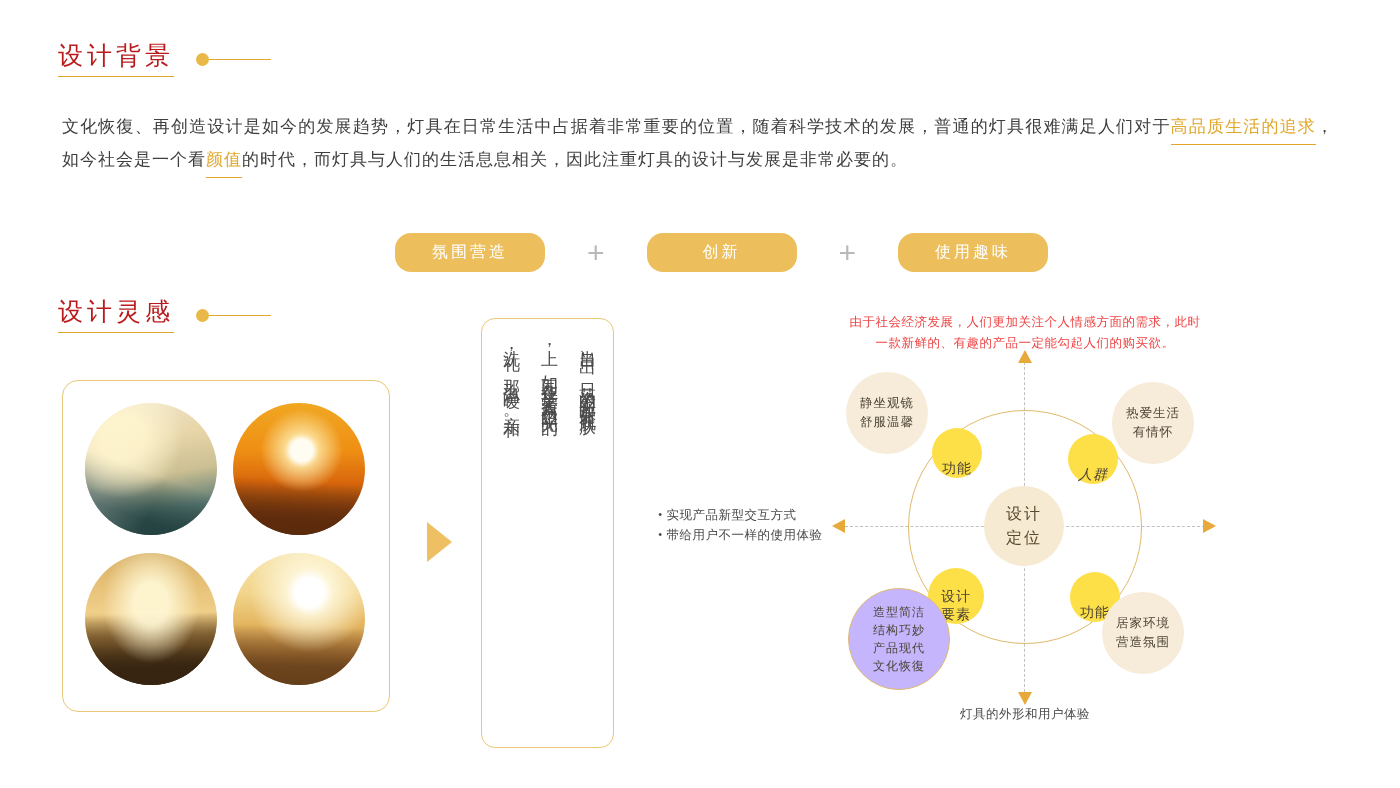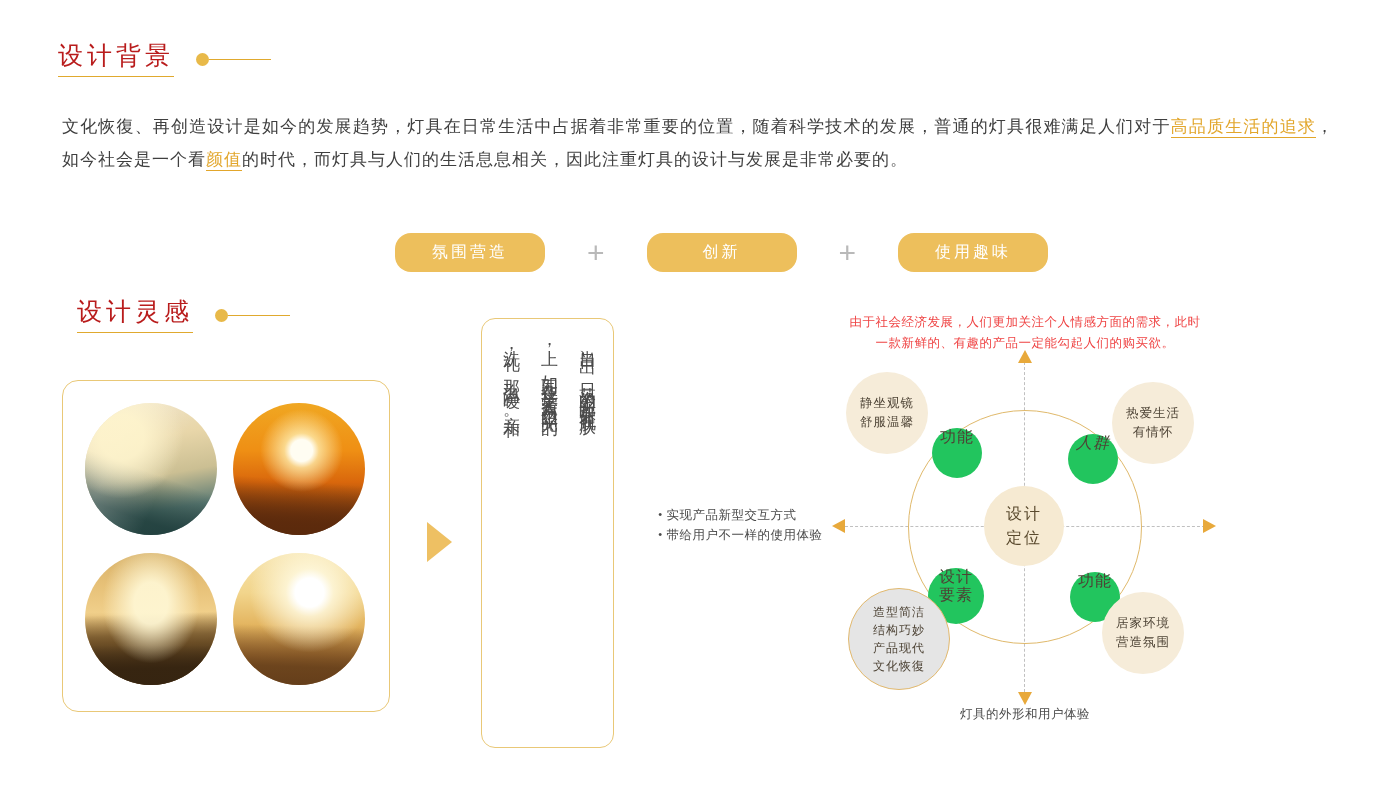--- a/index.html
+++ b/index.html
@@ -40,38 +40,38 @@
     flex: none;
   }
   .section-head .rule {
     width: 62px;
     height: 1.5px;
     background: #e0a92e;
     margin-left: 0px;
   }
 
   #head-bg { left: 58px; top: 42px; }
-  #head-ins { left: 58px; top: 298px; margin-left: 19px; }
+  #head-ins { left: 58px; top: 298px; }
 
   
   #bg-paragraph {
     position: absolute;
     left: 62px;
     top: 110px;
     width: 1272px;
     font-size: 17px;
     line-height: 33px;
     letter-spacing: 1px;
     color: #3f3f3f;
     text-align: justify;
   }
   #bg-paragraph .hl {
     color: #e2a62b;
     border-bottom: 1px solid #e2a62b;
-    padding-bottom: 1px;
+    padding-bottom: 8px;
   }
 
   
   #pill-row {
     position: absolute;
     left: 395px;
     top: 233px;
     display: flex;
     align-items: center;
     gap: 34px;
@@ -238,44 +238,44 @@
     background: #f6ead2;
     display: flex; flex-direction: column;
     align-items: center; justify-content: center;
     font-size: 16px; letter-spacing: 2px; color: #5a4a2e;
     line-height: 24px;
   }
 
   .node {
     position: absolute;
     border-radius: 50%;
-    background: #22c55e;
-    display: flex; align-items: center; justify-content: flex-start;
+    background: #fde047;
+    display: flex; align-items: center; justify-content: flex-end;
     flex-direction: column;
-    font-size: 16px; color: #4d4335; letter-spacing: 1px;
+    font-size: 14px; color: #4d4335; letter-spacing: 1px;
     line-height: 18px; text-align: center;
   }
   #node-gongneng-1 { left: 292px; top: 128px; width: 50px; height: 50px; }
   #node-renqun     { left: 428px; top: 134px; width: 50px; height: 50px; font-style: italic; }
   #node-yaosu      { left: 288px; top: 268px; width: 56px; height: 56px; }
   #node-gongneng-2 { left: 430px; top: 272px; width: 50px; height: 50px; }
 
   .bubble {
     position: absolute;
     border-radius: 50%;
     background: #f6ecd9;
     display: flex; align-items: center; justify-content: center;
     flex-direction: column;
     font-size: 12.5px; color: #4d4335; letter-spacing: 1px;
     line-height: 19px; text-align: center;
   }
   #bub-jingzuo { left: 206px; top: 72px;  width: 82px; height: 82px; }
   #bub-reai    { left: 472px; top: 82px;  width: 82px; height: 82px; }
   #bub-juijia  { left: 462px; top: 292px; width: 82px; height: 82px; }
-  #bub-zaoxing { left: 208px; top: 288px; width: 100px; height: 100px; border: 1.2px solid #e2b96e; background: #e5e5e5; font-size: 12px; line-height: 18px; }
+  #bub-zaoxing { left: 208px; top: 288px; width: 100px; height: 100px; border: 1.2px solid #e2b96e; background: #c4b5fd; font-size: 12px; line-height: 18px; }
 
   .side-note {
     position: absolute;
     font-size: 12.5px;
     line-height: 20px;
     color: #4a4a4a;
     letter-spacing: .5px;
   }
   #note-left  { left: 18px; top: 205px; width: 180px; }
   #note-right { left: 580px; top: 208px; width: 165px; }

